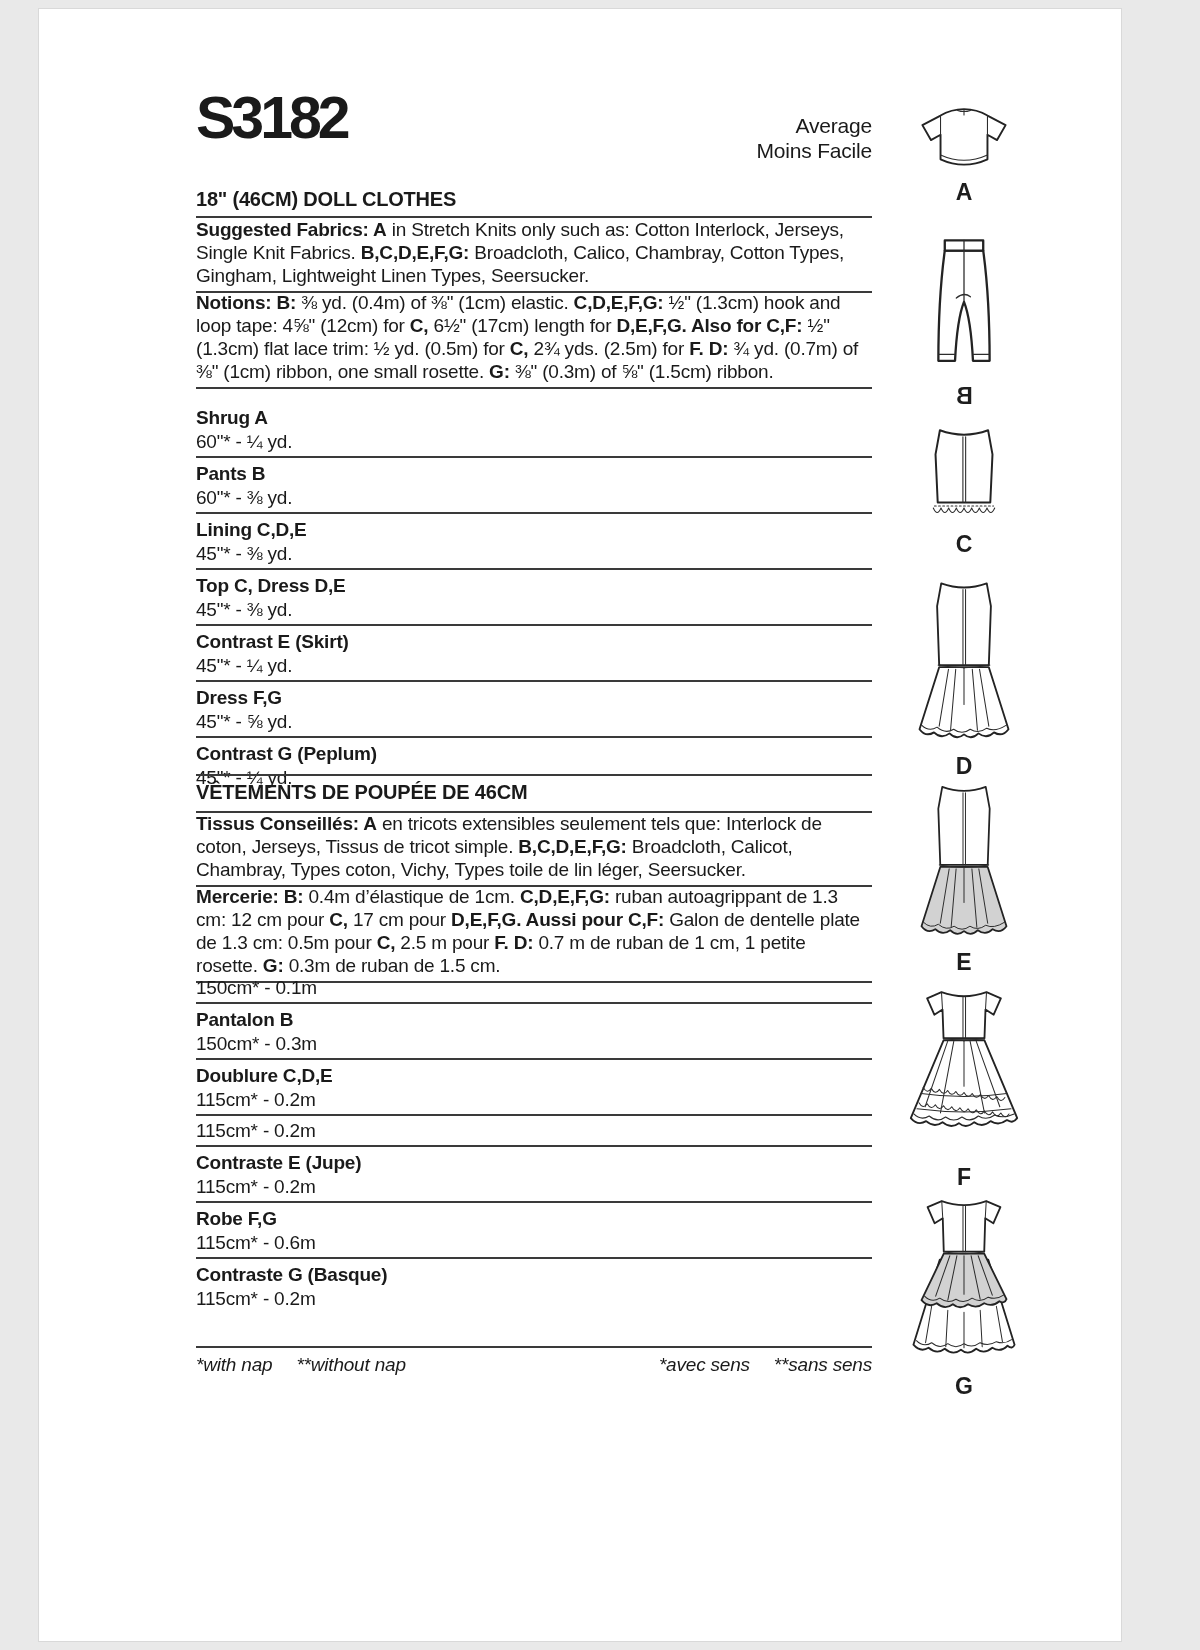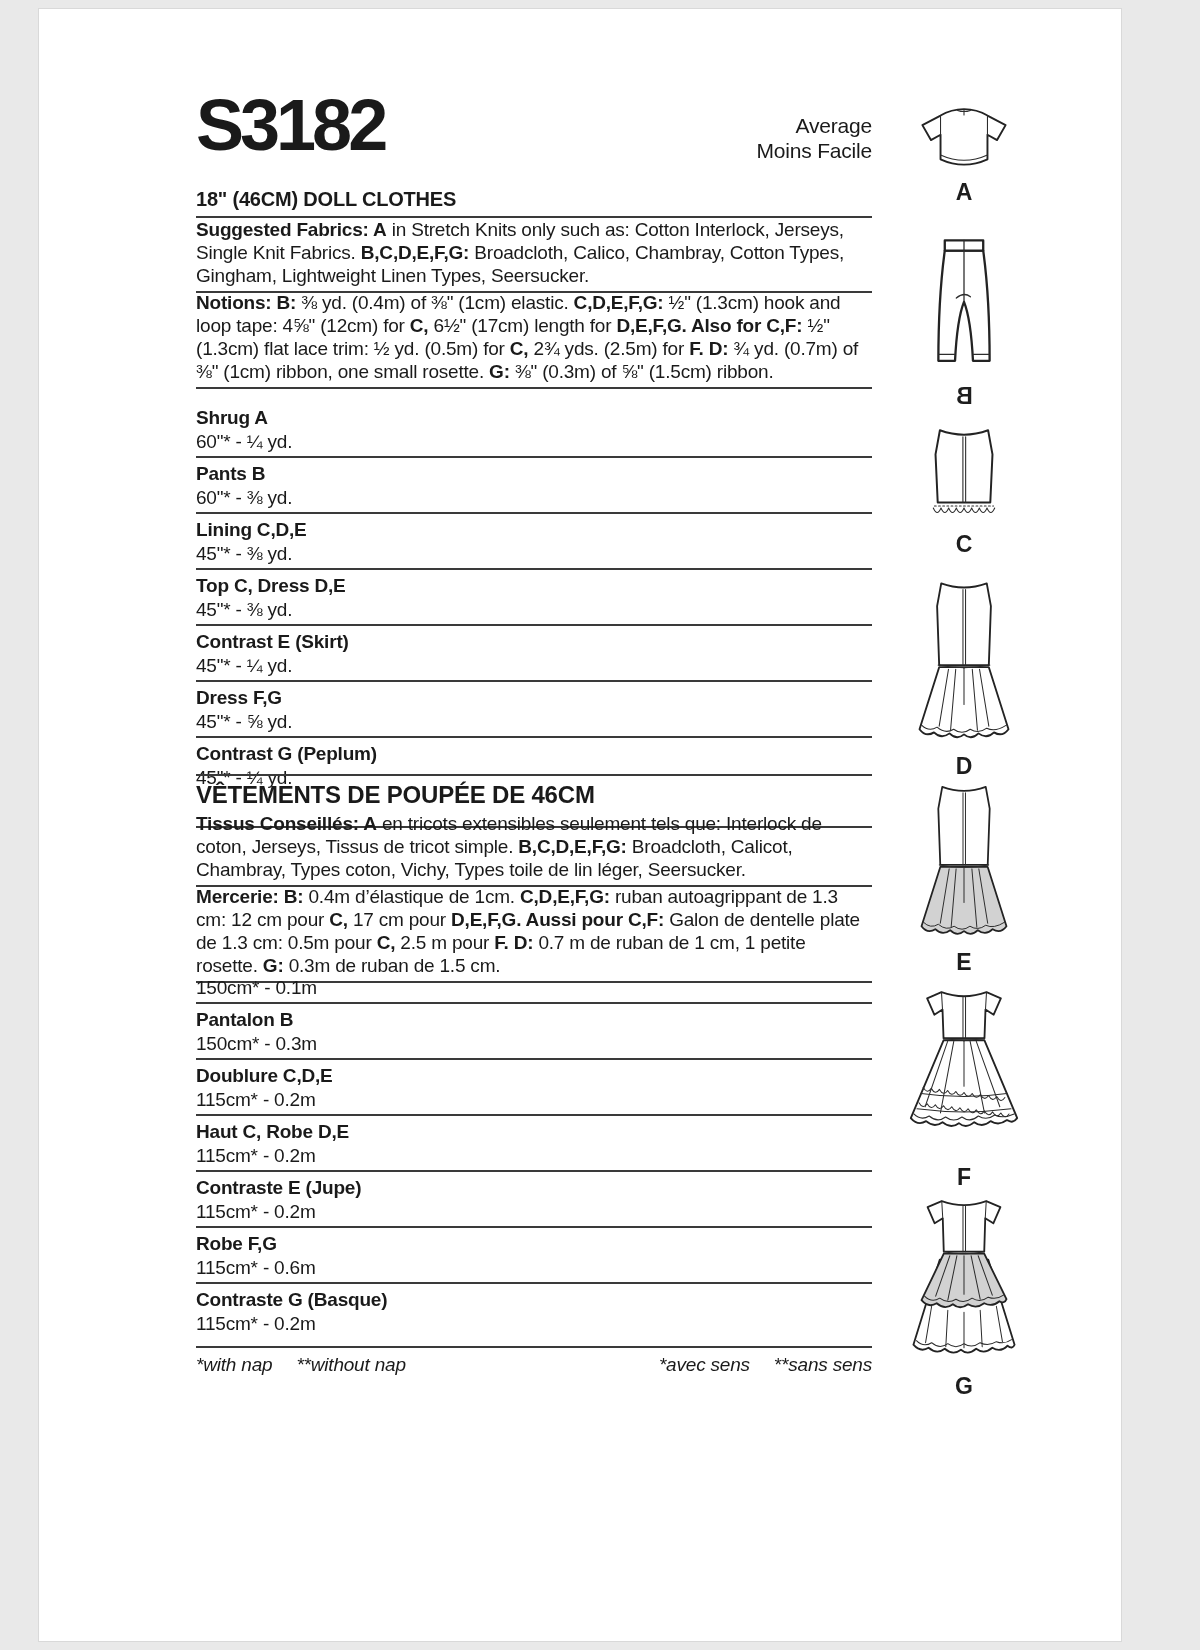--- a/index.html
+++ b/index.html
@@ -10,27 +10,27 @@
     color:#1a1a1a;
     -webkit-font-smoothing:antialiased;
   }
   .page{
     position:absolute;left:38px;top:8px;width:1084px;height:1634px;
     background:#ffffff;border:1px solid #d9d9d9;box-sizing:border-box;
   }
   .abs{position:absolute;}
   
   .header-row{left:157px;top:80px;width:676px;display:flex;justify-content:space-between;align-items:flex-start;}
-  .code{font-size:72px;font-weight:bold;letter-spacing:-4px;line-height:1;margin:0;}
+  .code{font-size:59px;font-weight:bold;letter-spacing:-4px;line-height:1;margin:0;}
   .difficulty{text-align:right;font-size:21px;line-height:25px;margin-top:24px;letter-spacing:-0.2px;}
   
   .subtitle{left:157px;top:179px;width:676px;font-size:20px;font-weight:bold;letter-spacing:-0.2px;
     padding-bottom:5px;border-bottom:2px solid #3a3a3a;}
-  .fr-subtitle{left:157px;top:765px;width:676px;font-size:24px;font-weight:bold;letter-spacing:-0.2px;
-    border-top:2px solid #3a3a3a;padding-top:5px;padding-bottom:17px;border-bottom:2px solid #3a3a3a;box-sizing:border-box;}
+  .fr-subtitle{left:157px;top:765px;width:676px;font-size:20px;font-weight:bold;letter-spacing:-0.2px;
+    border-top:2px solid #3a3a3a;padding-top:5px;padding-bottom:7px;border-bottom:2px solid #3a3a3a;box-sizing:border-box;}
   
   .para{left:157px;width:676px;font-size:19px;line-height:23px;letter-spacing:-0.2px;
     padding-bottom:4px;border-bottom:2px solid #3a3a3a;}
   .seg-b{font-weight:bold;}
   .p-fab-en{top:209px;}
   .p-not-en{top:282px;}
   .p-fab-fr{top:803px;}
   .p-mer-fr{top:876px;}
   
   .yd-table{left:157px;width:676px;margin-top:20px;}
@@ -126,21 +126,20 @@
         <div class="yd-name">Pantalon B</div>
         <div class="yd-val">150cm* - 0.3m</div>
       </div>
 
       <div class="yd-row">
         <div class="yd-name">Doublure C,D,E</div>
         <div class="yd-val">115cm* - 0.2m</div>
       </div>
 
       <div class="yd-row">
-        <div class="yd-name">Haut C, Robe D,E</div>
         <div class="yd-val">115cm* - 0.2m</div>
       </div>
 
       <div class="yd-row">
         <div class="yd-name">Contraste E (Jupe)</div>
         <div class="yd-val">115cm* - 0.2m</div>
       </div>
 
       <div class="yd-row">
         <div class="yd-name">Robe F,G</div>

